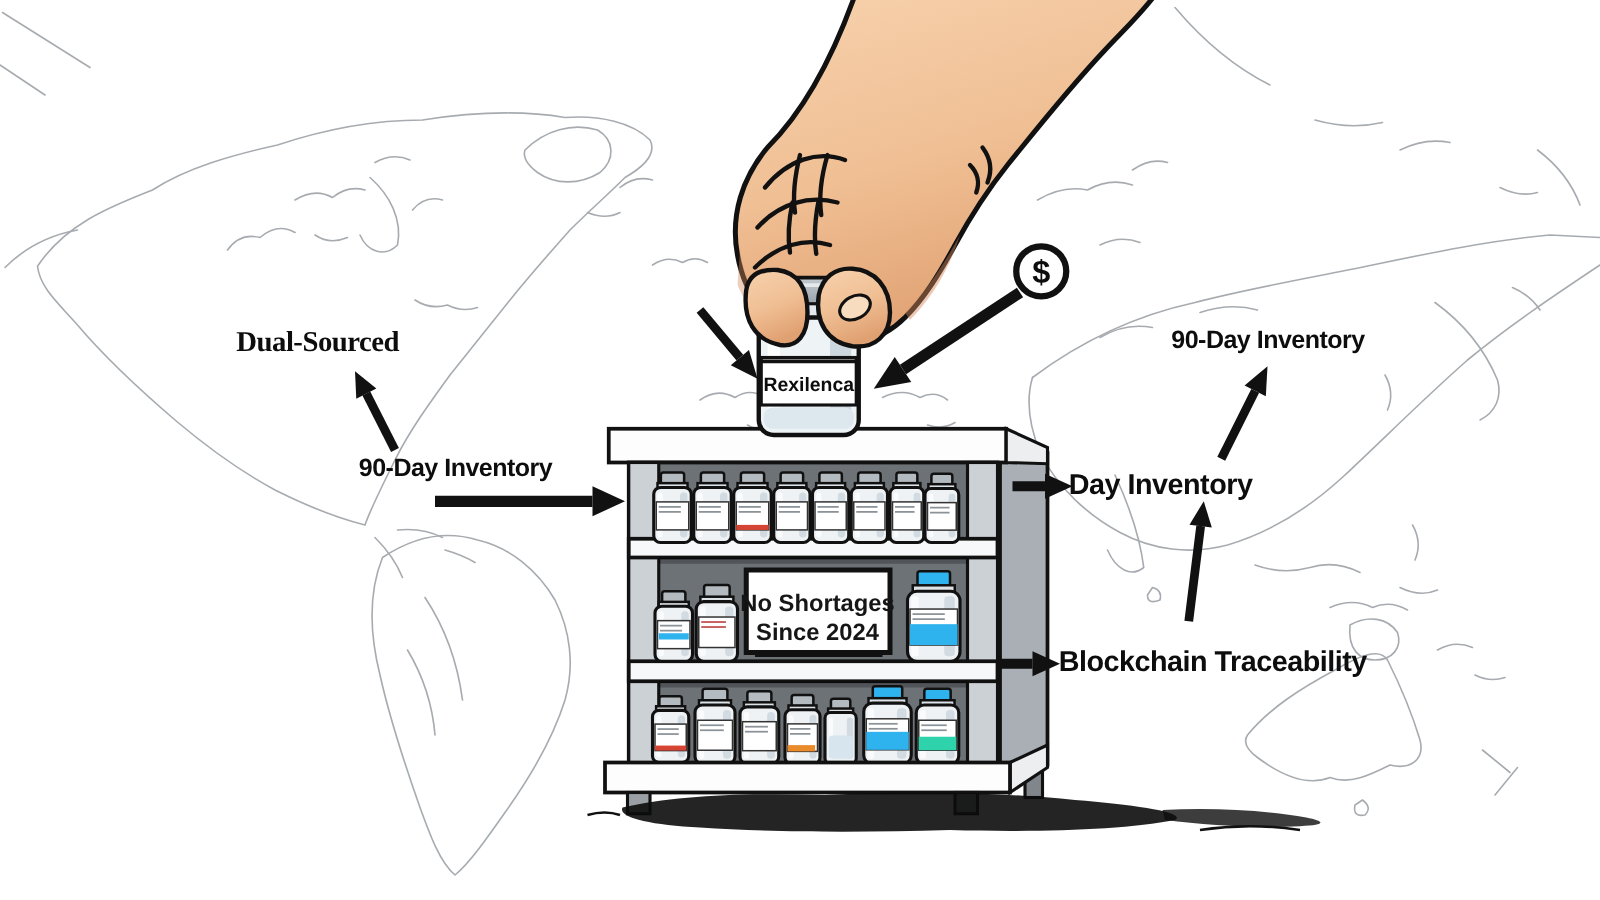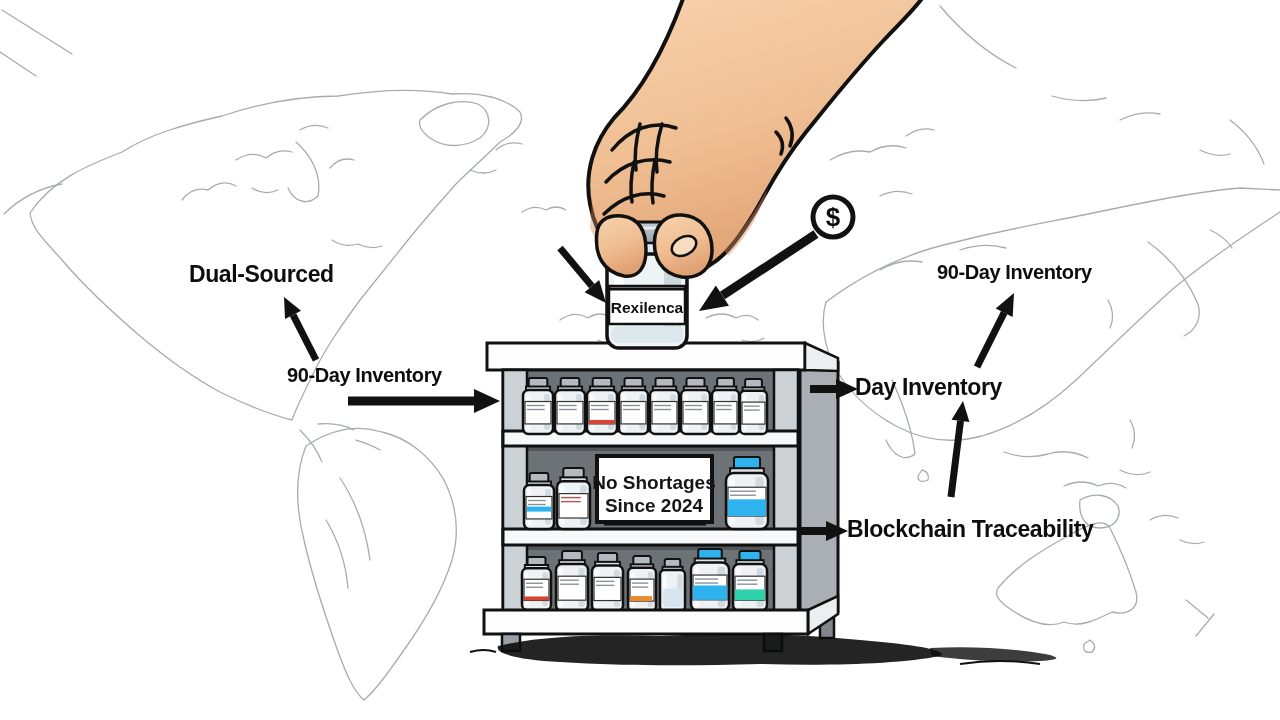--- a/index.html
+++ b/index.html
@@ -389,18 +389,18 @@
           <polygon points="848,531 826,541 826,521" fill="#111111"></polygon>
         </g>
       </g>
 
     <g>
       <circle cx="833" cy="217" r="20" fill="#ffffff" stroke="#111" stroke-width="5"></circle>
       <text class="svgtext" x="833" y="226" font-size="26" text-anchor="middle" fill="#0d0d0d" style="font-weight:800">$</text>
     </g>
   </svg>
 
-  <div class="lbl" style="left:189px;top:261px;font-size:23px;">Dual-Sourced</div>
+  <div class="lbl" style="left:189px;top:261px;font-size:23px;font-family:Liberation Serif, serif;">Dual-Sourced</div>
   <div class="lbl" style="left:287px;top:364px;">90-Day Inventory</div>
   <div class="lbl" style="left:937px;top:261px;">90-Day Inventory</div>
   <div class="lbl" style="left:847px;top:516px;font-size:23px;">Blockchain Traceability</div>
   <div class="lbl" style="left:855px;top:374px;font-size:23px;">Day Inventory</div>
 </div>
 
 </body></html>

